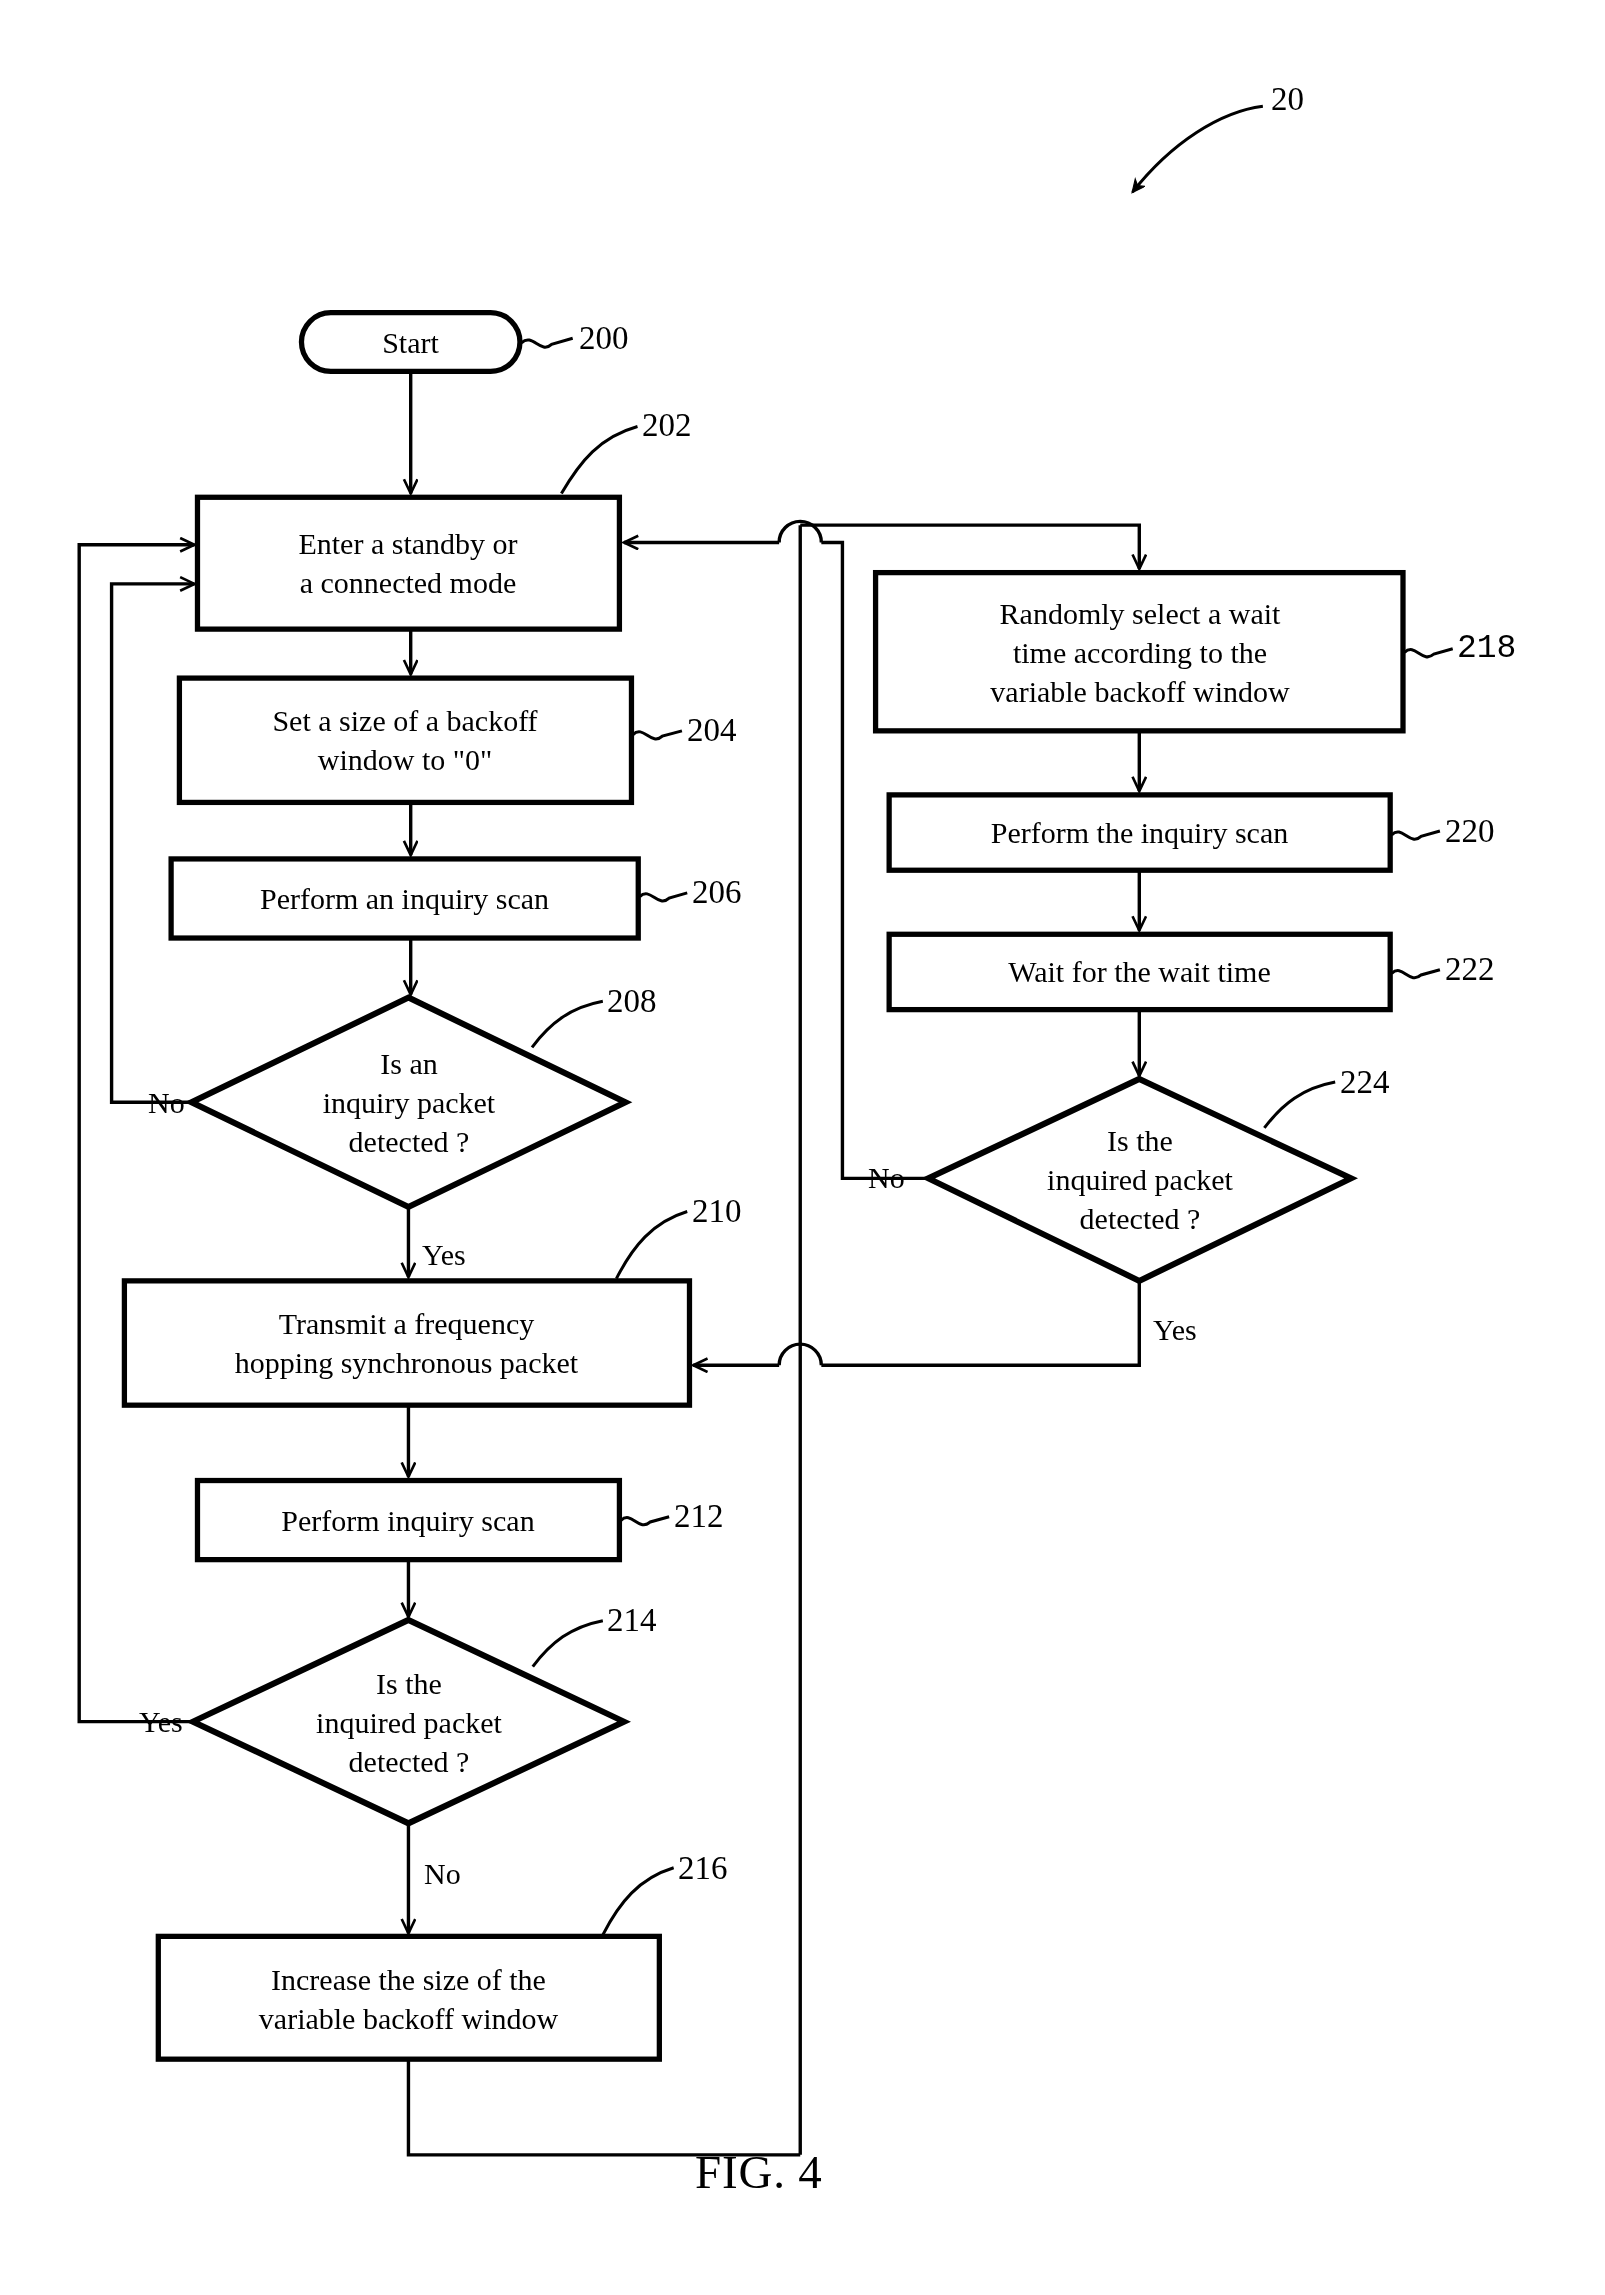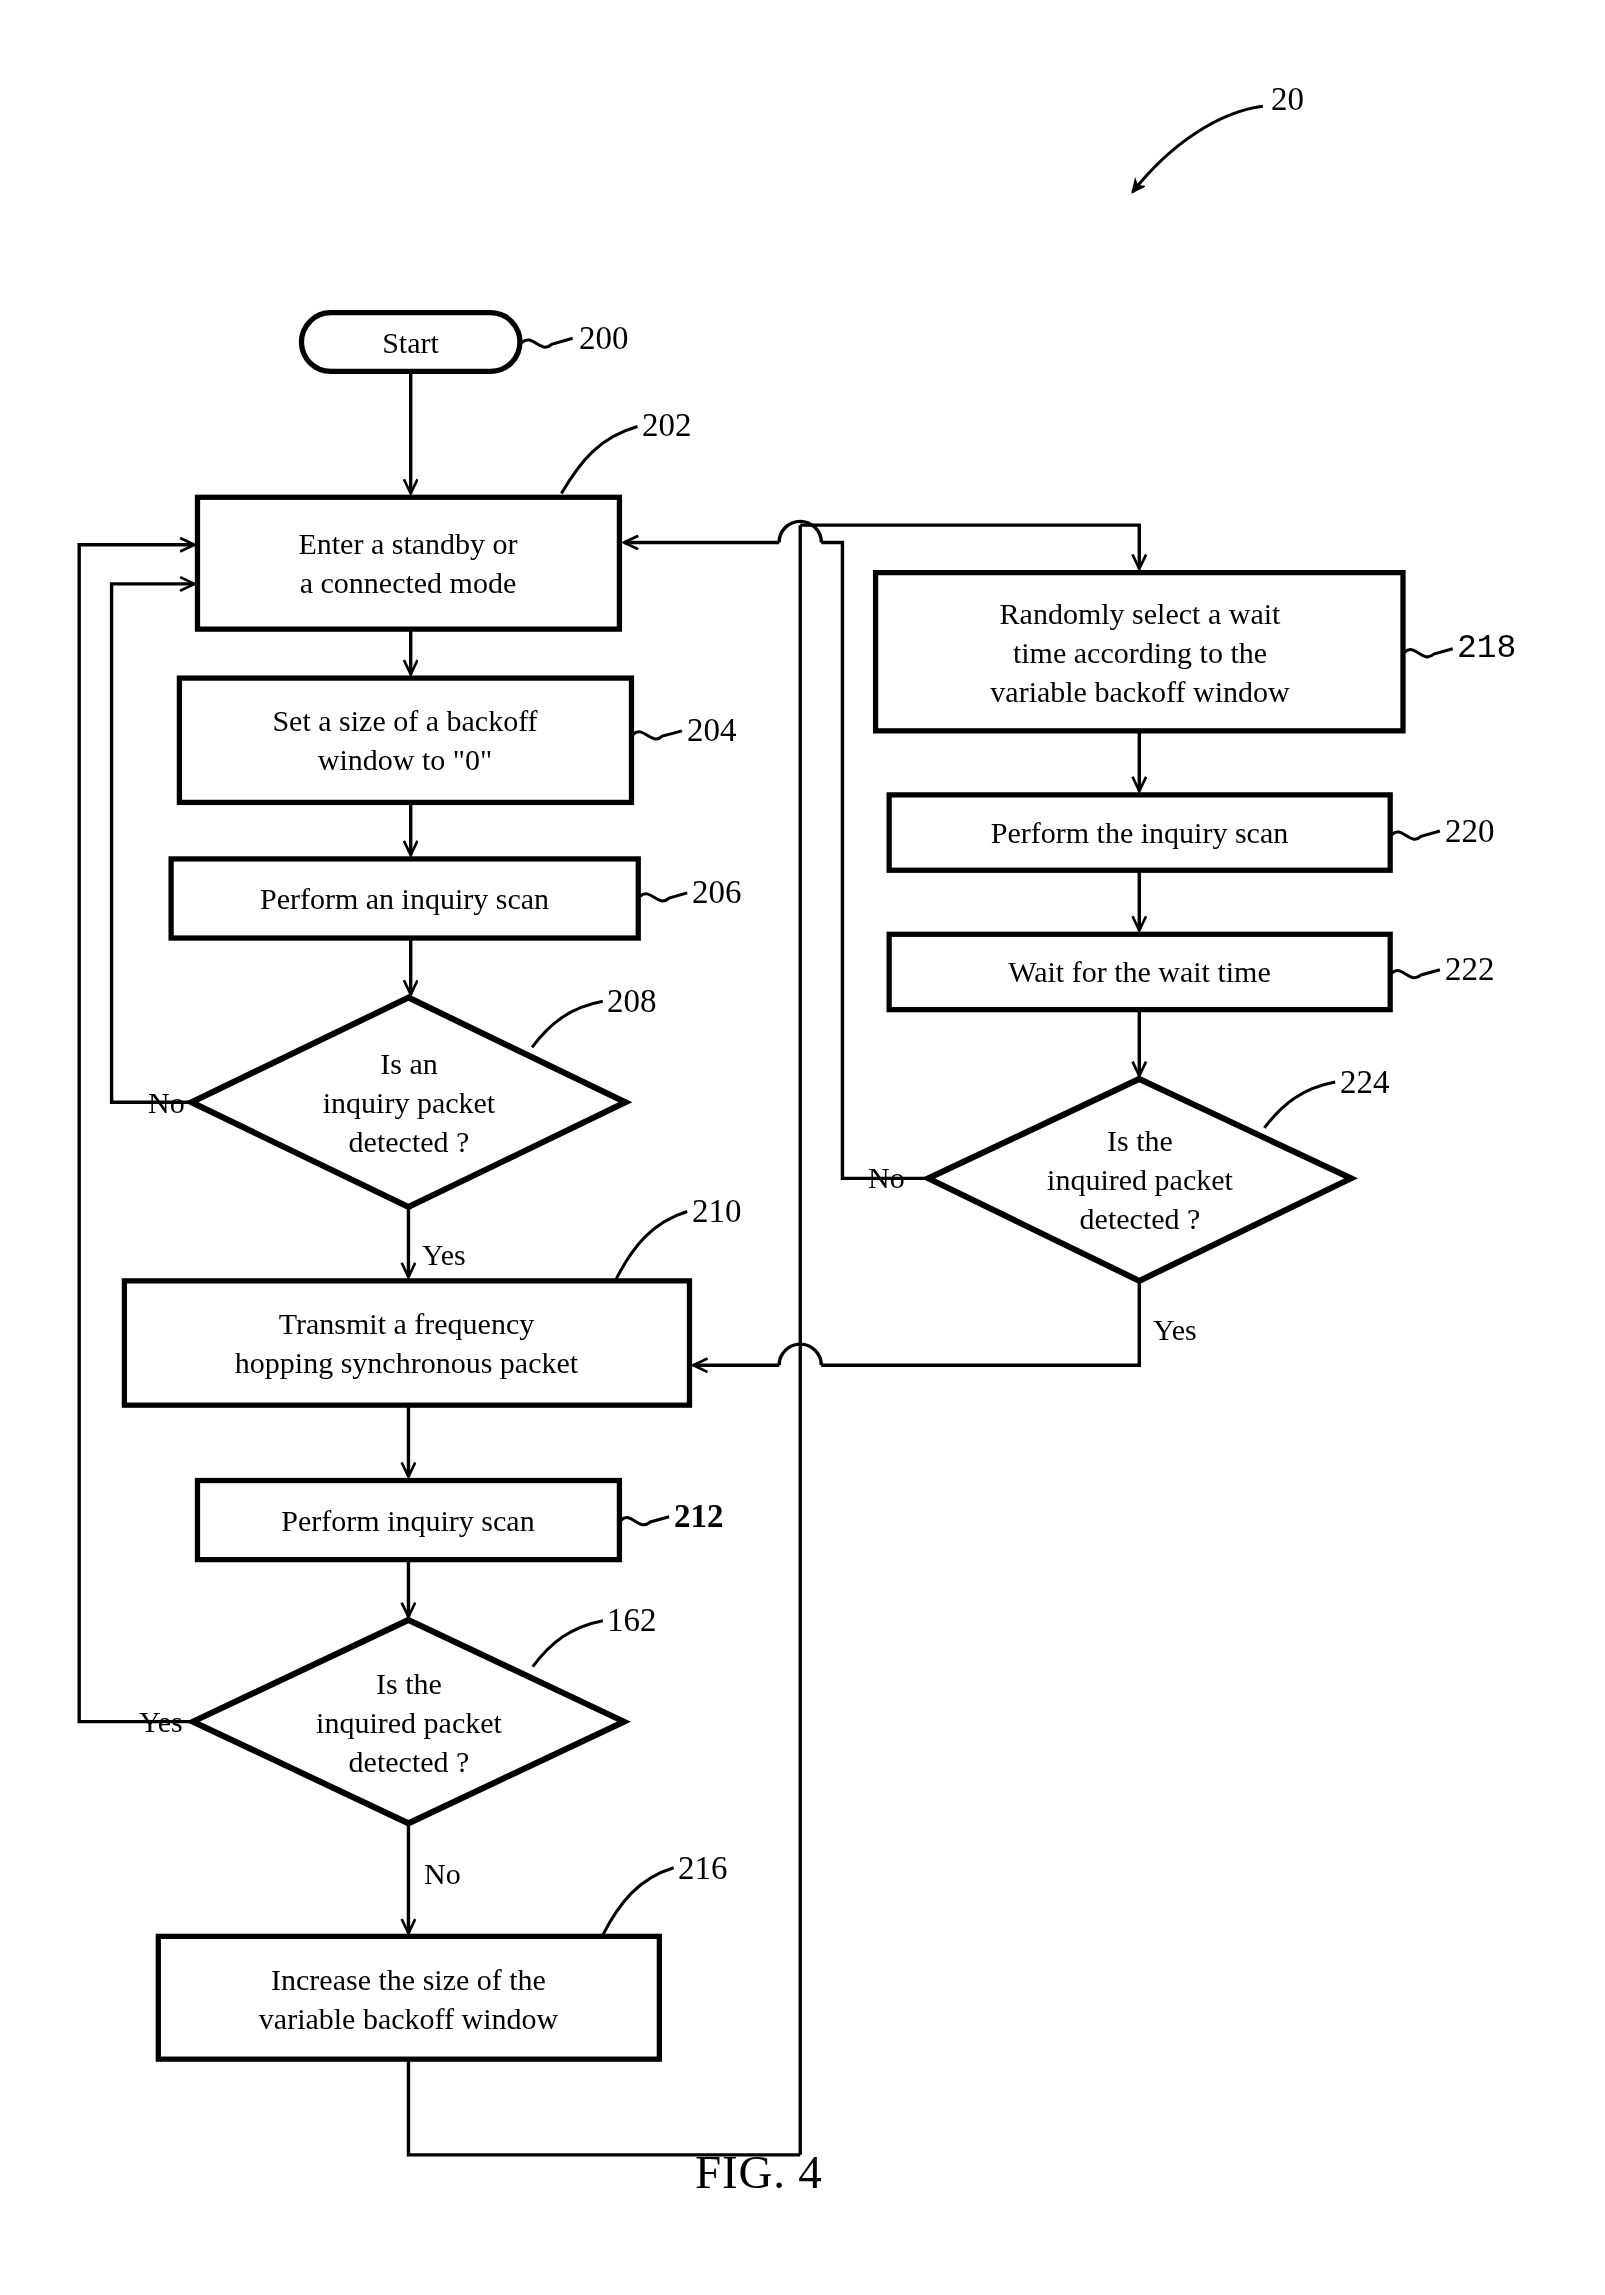--- a/index.html
+++ b/index.html
@@ -219,22 +219,22 @@
 inquired packet
 detected ?</div>
 
   <div class="ref-label" style="left:1271px; top:83px;">20</div>
   <div class="ref-label" style="left:579px; top:322px;">200</div>
   <div class="ref-label" style="left:642px; top:409px;">202</div>
   <div class="ref-label" style="left:687px; top:714px;">204</div>
   <div class="ref-label" style="left:692px; top:876px;">206</div>
   <div class="ref-label" style="left:607px; top:985px;">208</div>
   <div class="ref-label" style="left:692px; top:1195px;">210</div>
-  <div class="ref-label" style="left:674px; top:1500px;font-weight:bold;">212</div>
-  <div class="ref-label" style="left:607px; top:1604px;">162</div>
+  <div class="ref-label" style="left:674px; top:1500px;">212</div>
+  <div class="ref-label" style="left:607px; top:1604px;">214</div>
   <div class="ref-label" style="left:678px; top:1852px;">216</div>
   <div class="ref-label" style="left:1457px; top:632px;font-family:Liberation Mono, monospace;">218</div>
   <div class="ref-label" style="left:1445px; top:815px;">220</div>
   <div class="ref-label" style="left:1445px; top:953px;">222</div>
   <div class="ref-label" style="left:1340px; top:1066px;">224</div>
 
   <div class="edge-label" style="left:148px; top:1060px;">No</div>
   <div class="edge-label" style="left:422px; top:1212px;">Yes</div>
   <div class="edge-label" style="left:139px; top:1679px;">Yes</div>
   <div class="edge-label" style="left:424px; top:1831px;">No</div>

